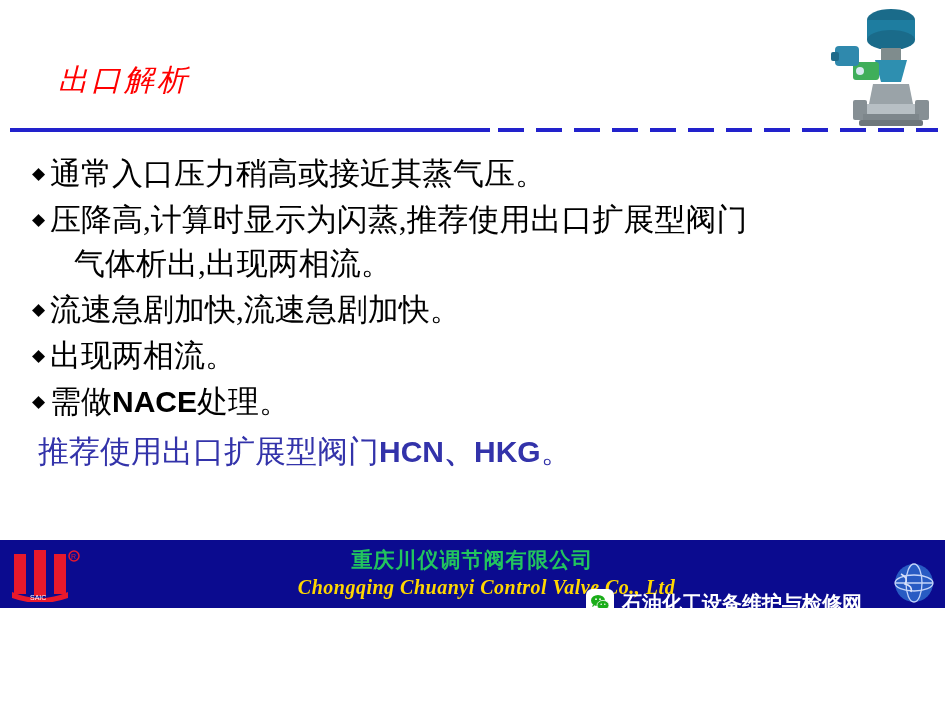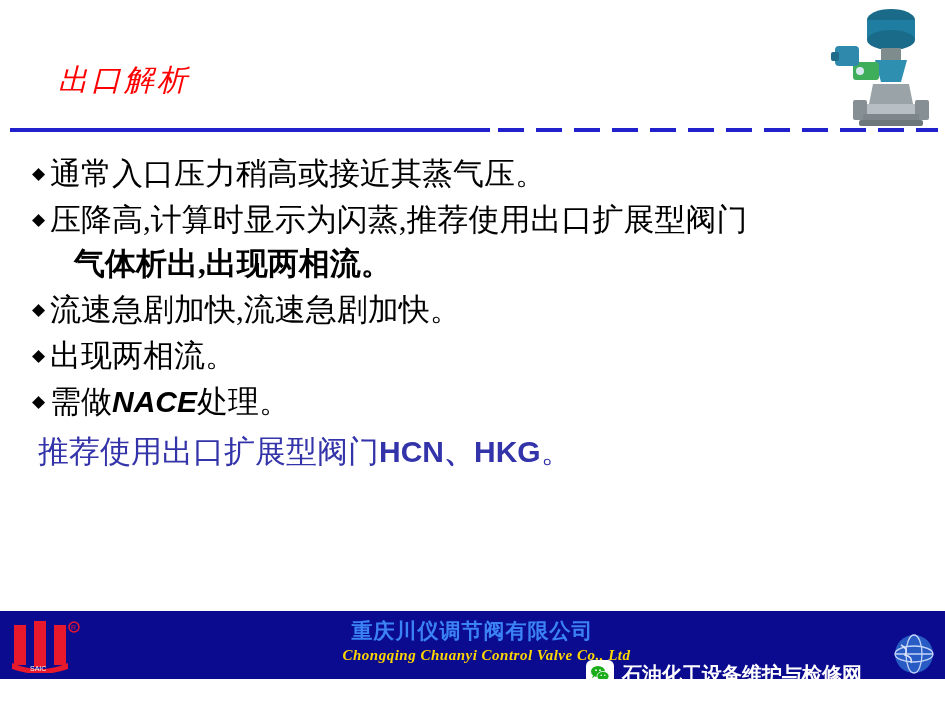--- a/index.html
+++ b/index.html
@@ -9,21 +9,21 @@
   body {
     width: 945px;
     height: 710px;
     background: #ffffff;
     font-family: "Liberation Serif", serif;
     overflow: hidden;
   }
   .slide {
     position: relative;
     width: 945px;
-    height: 679px;
+    height: 608px;
     background: #ffffff;
     box-sizing: border-box;
   }
 
   
   .title {
     position: absolute;
     left: 58px;
     top: 60px;
     font-family: "Liberation Serif", serif;
@@ -89,21 +89,20 @@
     color: #000000;
     padding-top: 8px;
   }
   .bullet-text {
     flex: 1 1 auto;
   }
   .bullet-text .bold {
     font-family: "Liberation Sans", sans-serif;
     font-weight: bold;
     font-size: 30px;
-    font-style: italic;
   }
   .rec-line {
     font-size: 31px;
     line-height: 1.42;
     color: #3333aa;
     font-family: "Liberation Serif", serif;
     padding-left: 6px;
     margin-top: 6px;
   }
   .rec-line .bold {
@@ -136,29 +135,29 @@
     width: 945px;
     height: 68px;
     text-align: center;
     pointer-events: none;
   }
   .footer-cn {
     margin-top: 6px;
     font-family: "Liberation Sans", sans-serif;
     font-weight: bold;
     font-size: 21px;
-    color: #3b82f6;
+    color: #22c55e;
     letter-spacing: 1px;
   }
   .footer-en {
     margin-top: 2px;
     font-family: "Liberation Serif", serif;
     font-weight: bold;
     font-style: italic;
-    font-size: 15px;
+    font-size: 20px;
     color: #ffd700;
     letter-spacing: 0.5px;
     padding-left: 28px;
   }
   .watermark {
     position: absolute;
     left: 586px;
     top: 10px;
     display: flex;
     align-items: center;
@@ -229,21 +228,21 @@
 
     <div class="bullet-line">
       <span class="bullet-mark">◆</span>
       <span class="bullet-text">通常入口压力稍高或接近其蒸气压。</span>
     </div>
 
     <div class="bullet-line">
       <span class="bullet-mark">◆</span>
       <span class="bullet-text">
         <span>压降高,计算时显示为闪蒸,推荐使用出口扩展型阀门</span><br>
-        <span style="display:inline-block;padding-left:24px;font-weight:bold;">气体析出,出现两相流。</span>
+        <span style="display:inline-block;padding-left:24px;">气体析出,出现两相流。</span>
       </span>
     </div>
 
     <div class="bullet-line">
       <span class="bullet-mark">◆</span>
       <span class="bullet-text">流速急剧加快,流速急剧加快。</span>
     </div>
 
     <div class="bullet-line">
       <span class="bullet-mark">◆</span>

